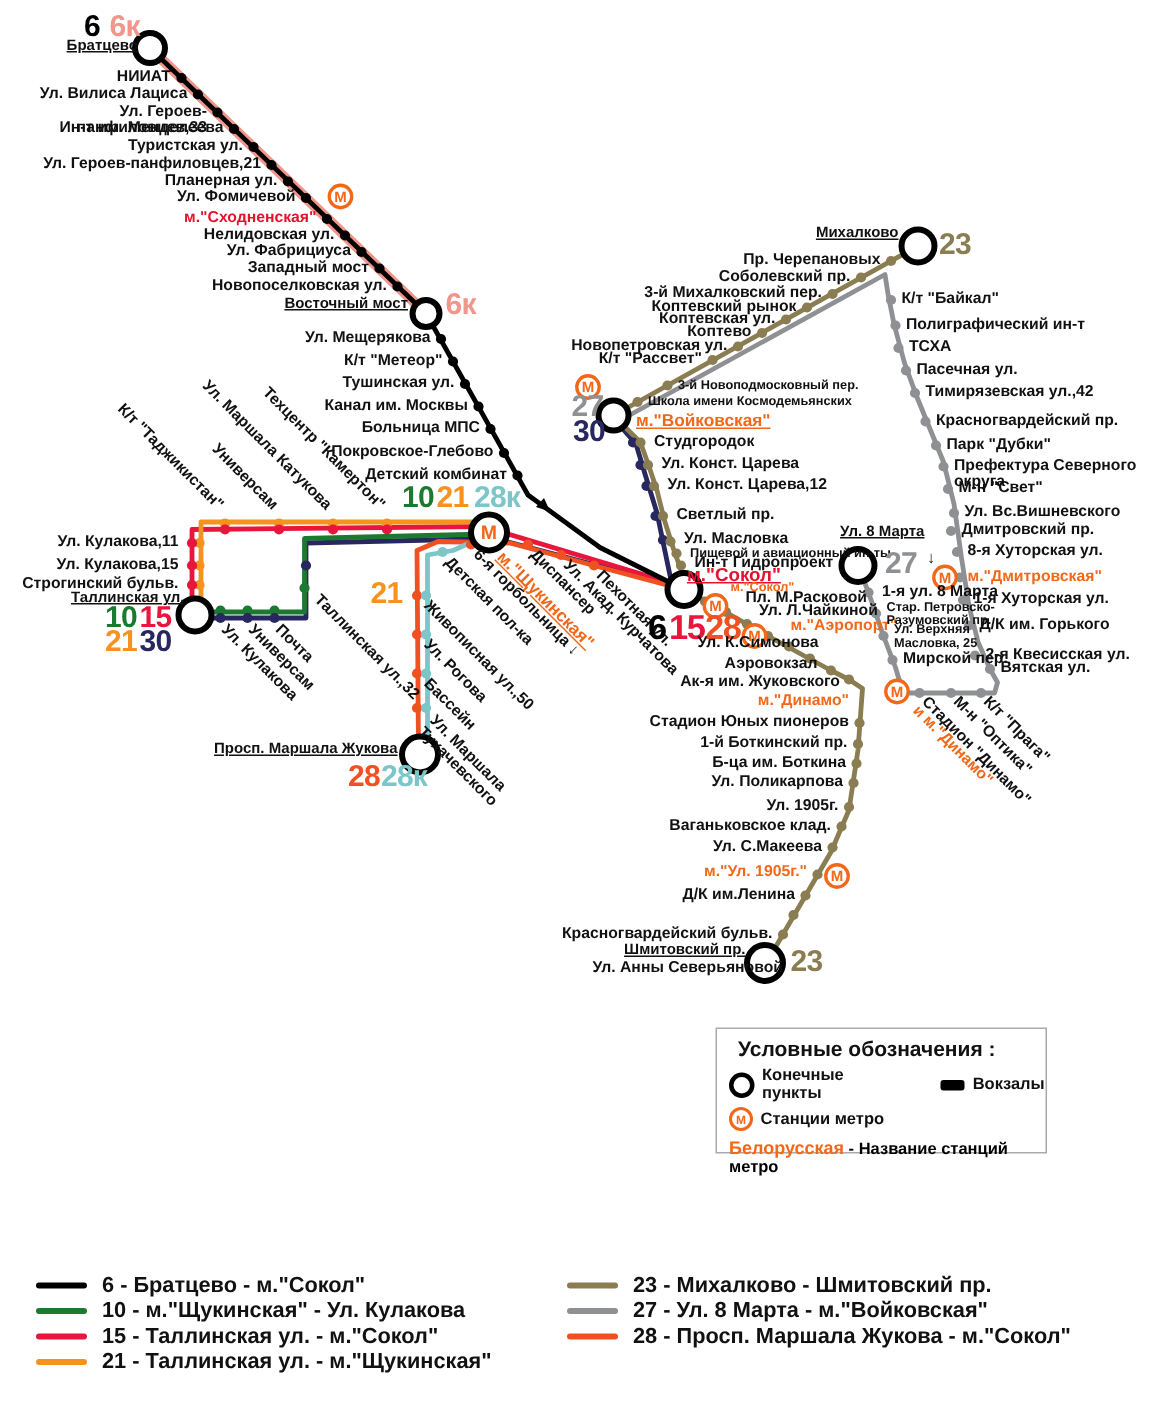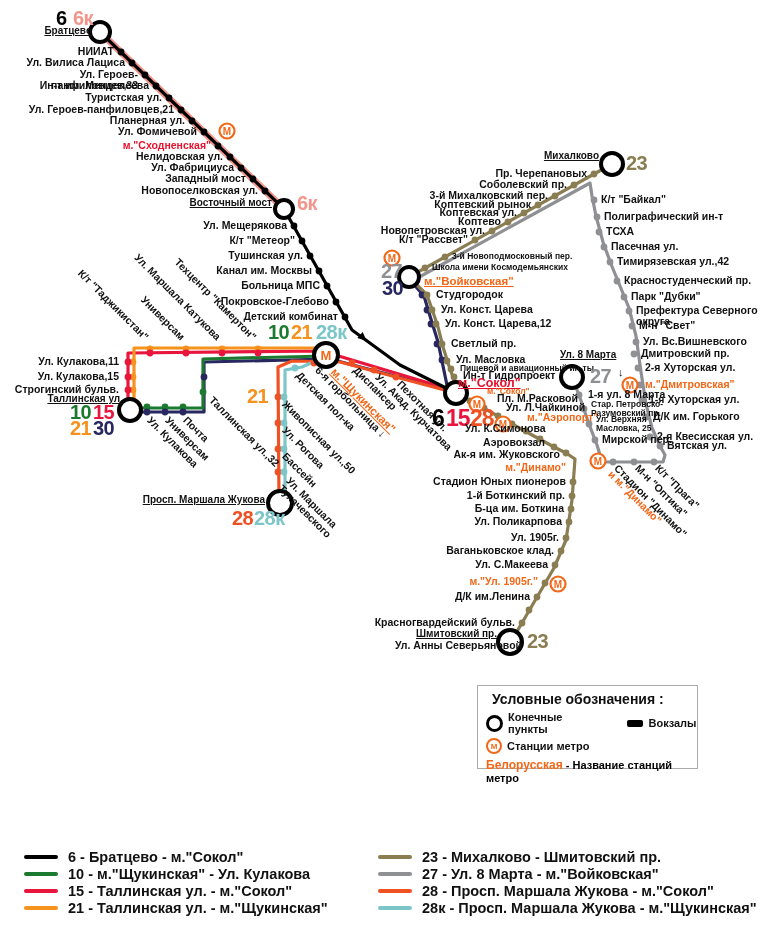--- a/index.html
+++ b/index.html
@@ -309,27 +309,27 @@
       <div class="lbl" style="top: 216px; right: 279px; text-align: right;">Коптево</div>
       <div class="lbl" style="top: 225px; right: 295px; text-align: right;">Новопетровская ул.</div>
       <div class="lbl" style="top: 234px; right: 312px; text-align: right;">К/т "Рассвет"</div>
       <div class="lbl sm" style="top: 251.5px; left: 452px;">3-й Новоподмосковный пер.</div>
       <div class="lbl sm" style="top: 262.5px; left: 432px;">Школа имени Космодемьянских</div>
       <div class="lbl" style="top: 194px; left: 601px;">К/т  "Байкал"</div>
       <div class="lbl" style="top: 211px; left: 604px;">Полиграфический ин-т</div>
       <div class="lbl" style="top: 226px; left: 606px;">ТСХА</div>
       <div class="lbl" style="top: 241px; left: 611px;">Пасечная ул.</div>
       <div class="lbl" style="top: 256px; left: 617px;">Тимирязевская ул.,42</div>
-      <div class="lbl" style="top: 275px; left: 624px;">Красностуденческий пр.</div>
+      <div class="lbl" style="top: 275px; left: 624px;">Красногвардейский пр.</div>
       <div class="lbl" style="top: 291px; left: 631px;">Парк "Дубки"</div>
       <div class="lbl" style="top: 305px; left: 636px;">Префектура Северного округа</div>
       <div class="lbl" style="top: 320px; left: 639px;">М-н "Свет"</div>
       <div class="lbl" style="top: 336px; left: 643px;">Ул. Вс.Вишневского</div>
       <div class="lbl" style="top: 348px; left: 641px;">Дмитровский пр.</div>
-      <div class="lbl" style="top: 362px; left: 645px;">2-я Хуторская ул.</div>
+      <div class="lbl" style="top: 362px; left: 645px;">8-я Хуторская ул.</div>
       <div class="lbl arr" style="top: 367px; left: 618px;">↓</div>
       <div class="lbl metro" style="top: 379px; left: 645px;">м."Дмитровская"</div>
       <div class="lbl" style="top: 394px; left: 649px;">1-я Хуторская ул.</div>
       <div class="lbl" style="top: 411px; left: 653px;">Д/К им. Горького</div>
       <div class="lbl" style="top: 431px; left: 657px;">2-я Квесисская ул.</div>
       <div class="lbl" style="top: 440px; left: 667px;">Вятская ул.</div>
       <div class="lbl term" style="top: 350px; left: 560px;">Ул. 8 Марта</div>
       <div class="lbl num" style="top: 366px; left: 590px; color: rgb(143, 144, 147);">27</div>
       <div class="lbl" style="top: 389px; left: 588px;">1-я ул. 8 Марта</div>
       <div class="lbl sm2" style="top: 400px; left: 591px;">Стар. Петровско-
@@ -386,18 +386,14 @@
         <span>23 - Михалково  -  Шмитовский пр.</span>
       </div>
       <div class="key-row">
         <span class="key-swatch" style="background: rgb(143, 144, 147);"></span>
         <span>27 - Ул. 8 Марта  -  м."Войковская"</span>
       </div>
       <div class="key-row">
         <span class="key-swatch" style="background: rgb(240, 81, 35);"></span>
         <span>28 - Просп. Маршала Жукова  -  м."Сокол"</span>
       </div>
-      <div class="key-row">
-        <span class="key-swatch" style="background: rgb(124, 198, 201);"></span>
-        <span>28к - Просп. Маршала Жукова  -  м."Щукинская"</span>
-      </div>
     </div>
 </div>
 
 </body></html>

